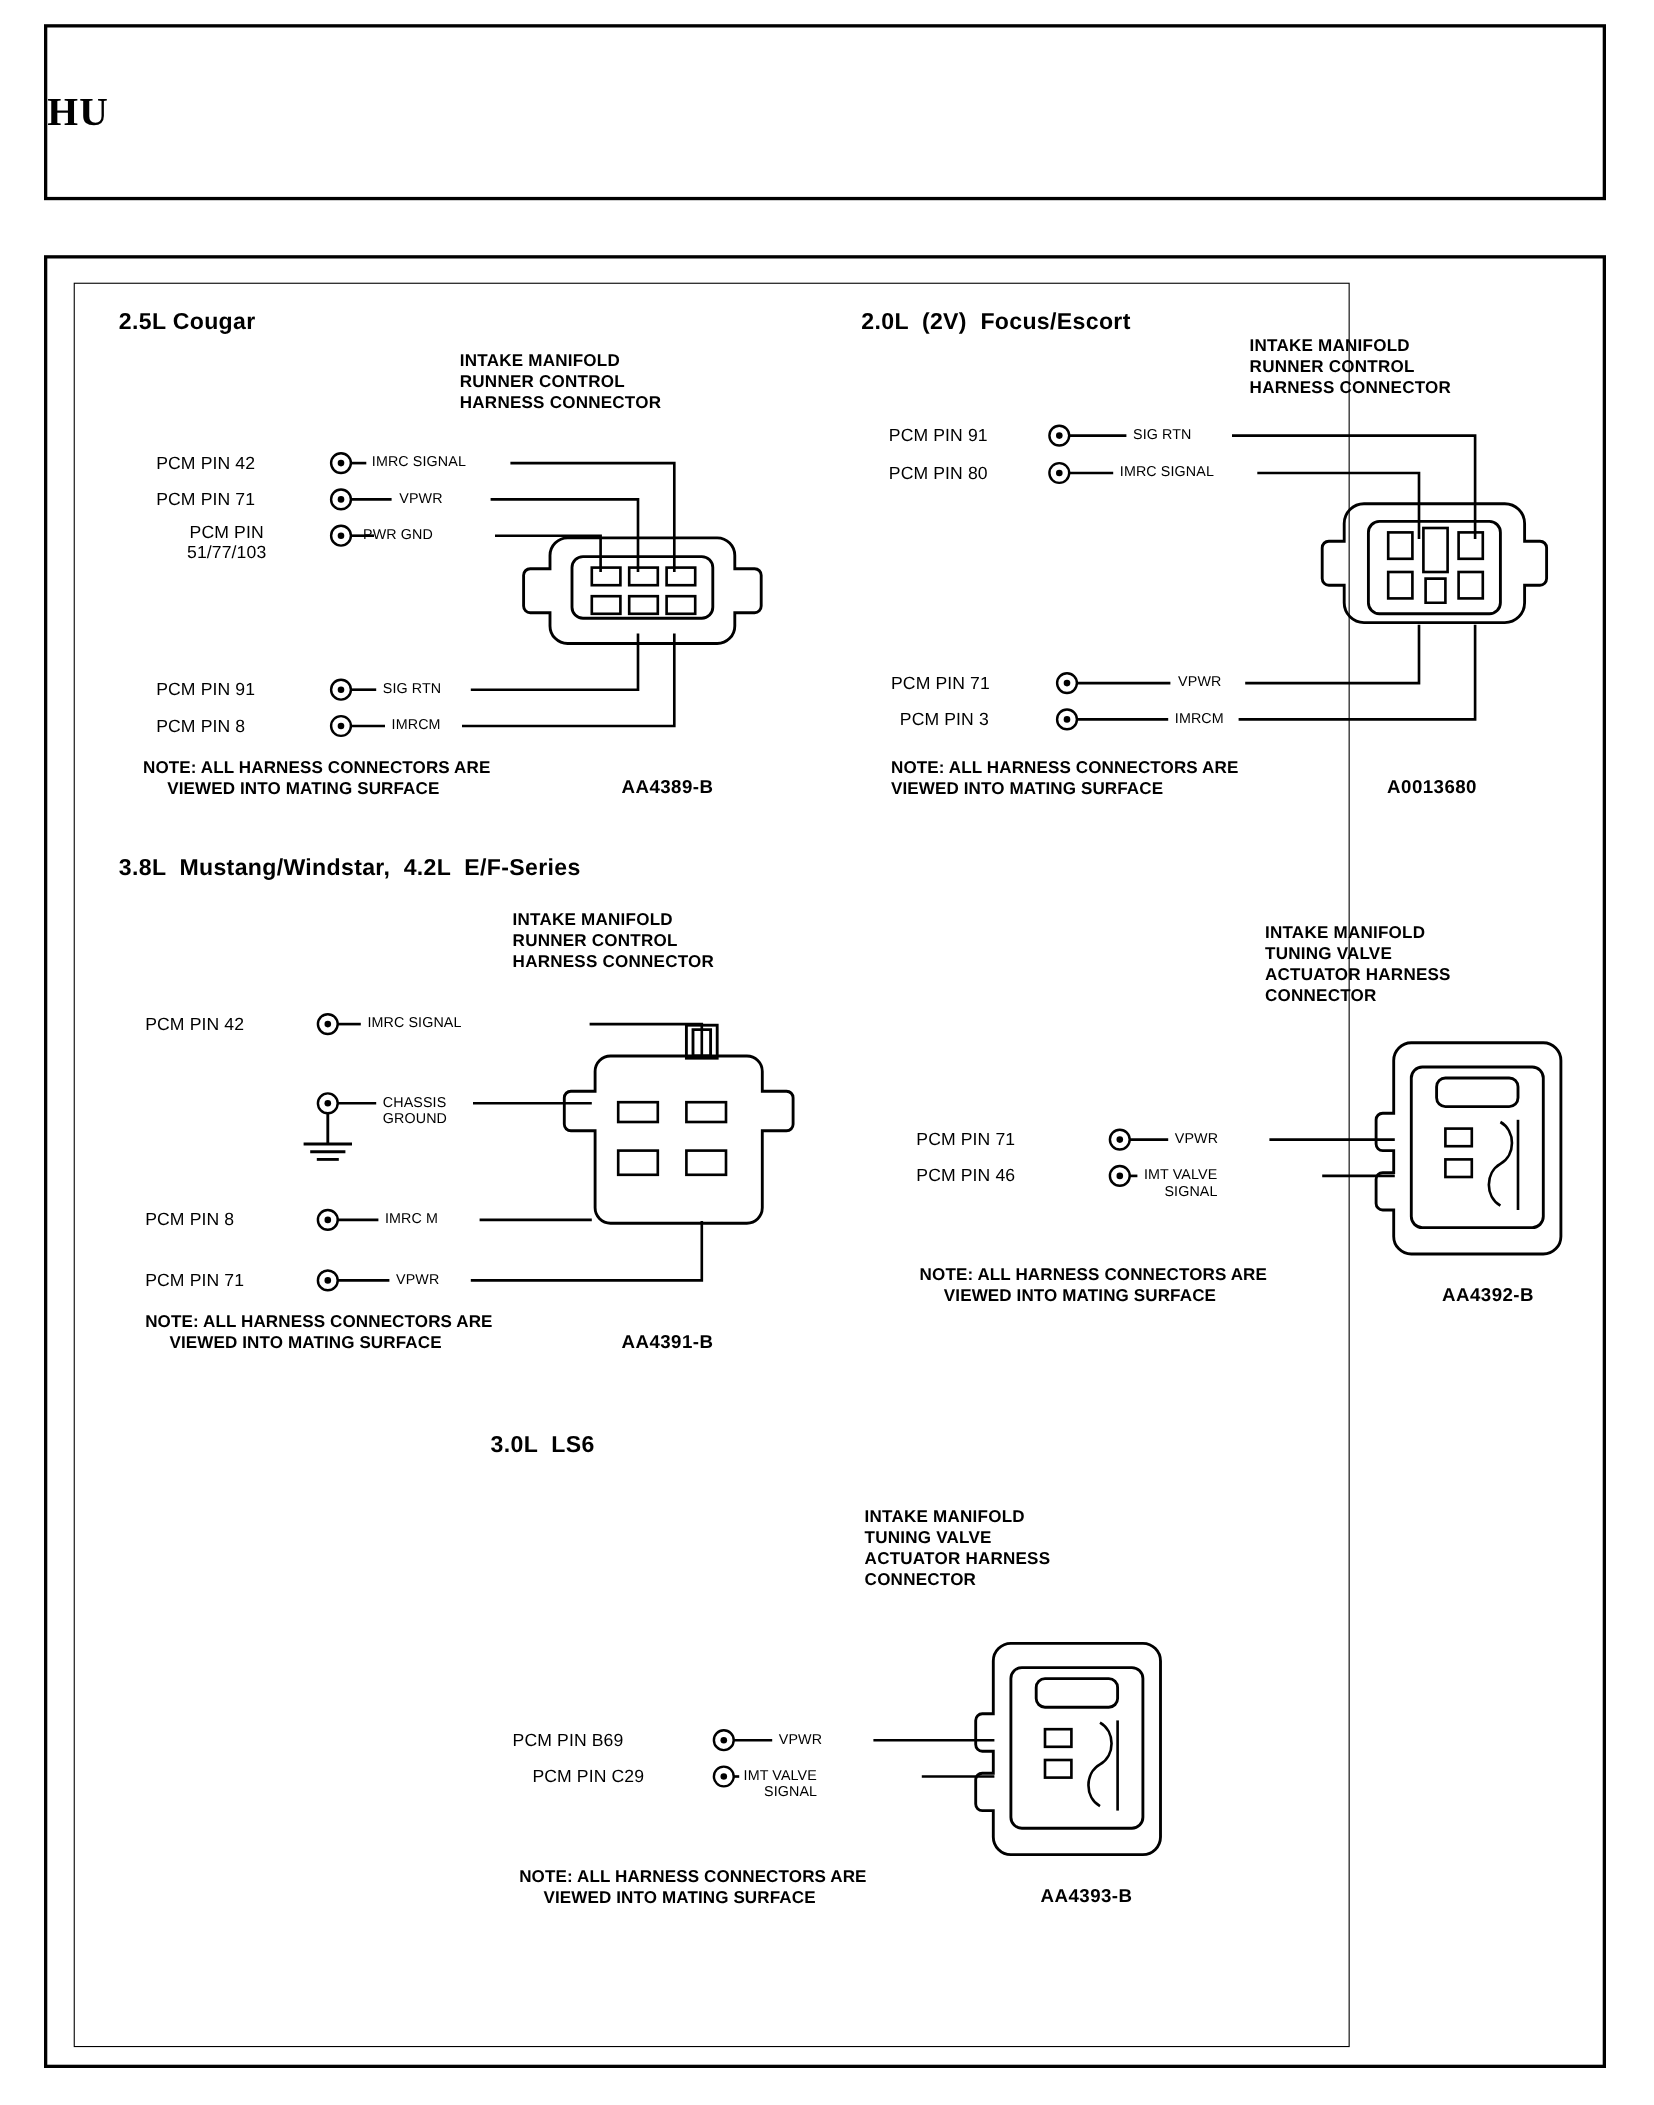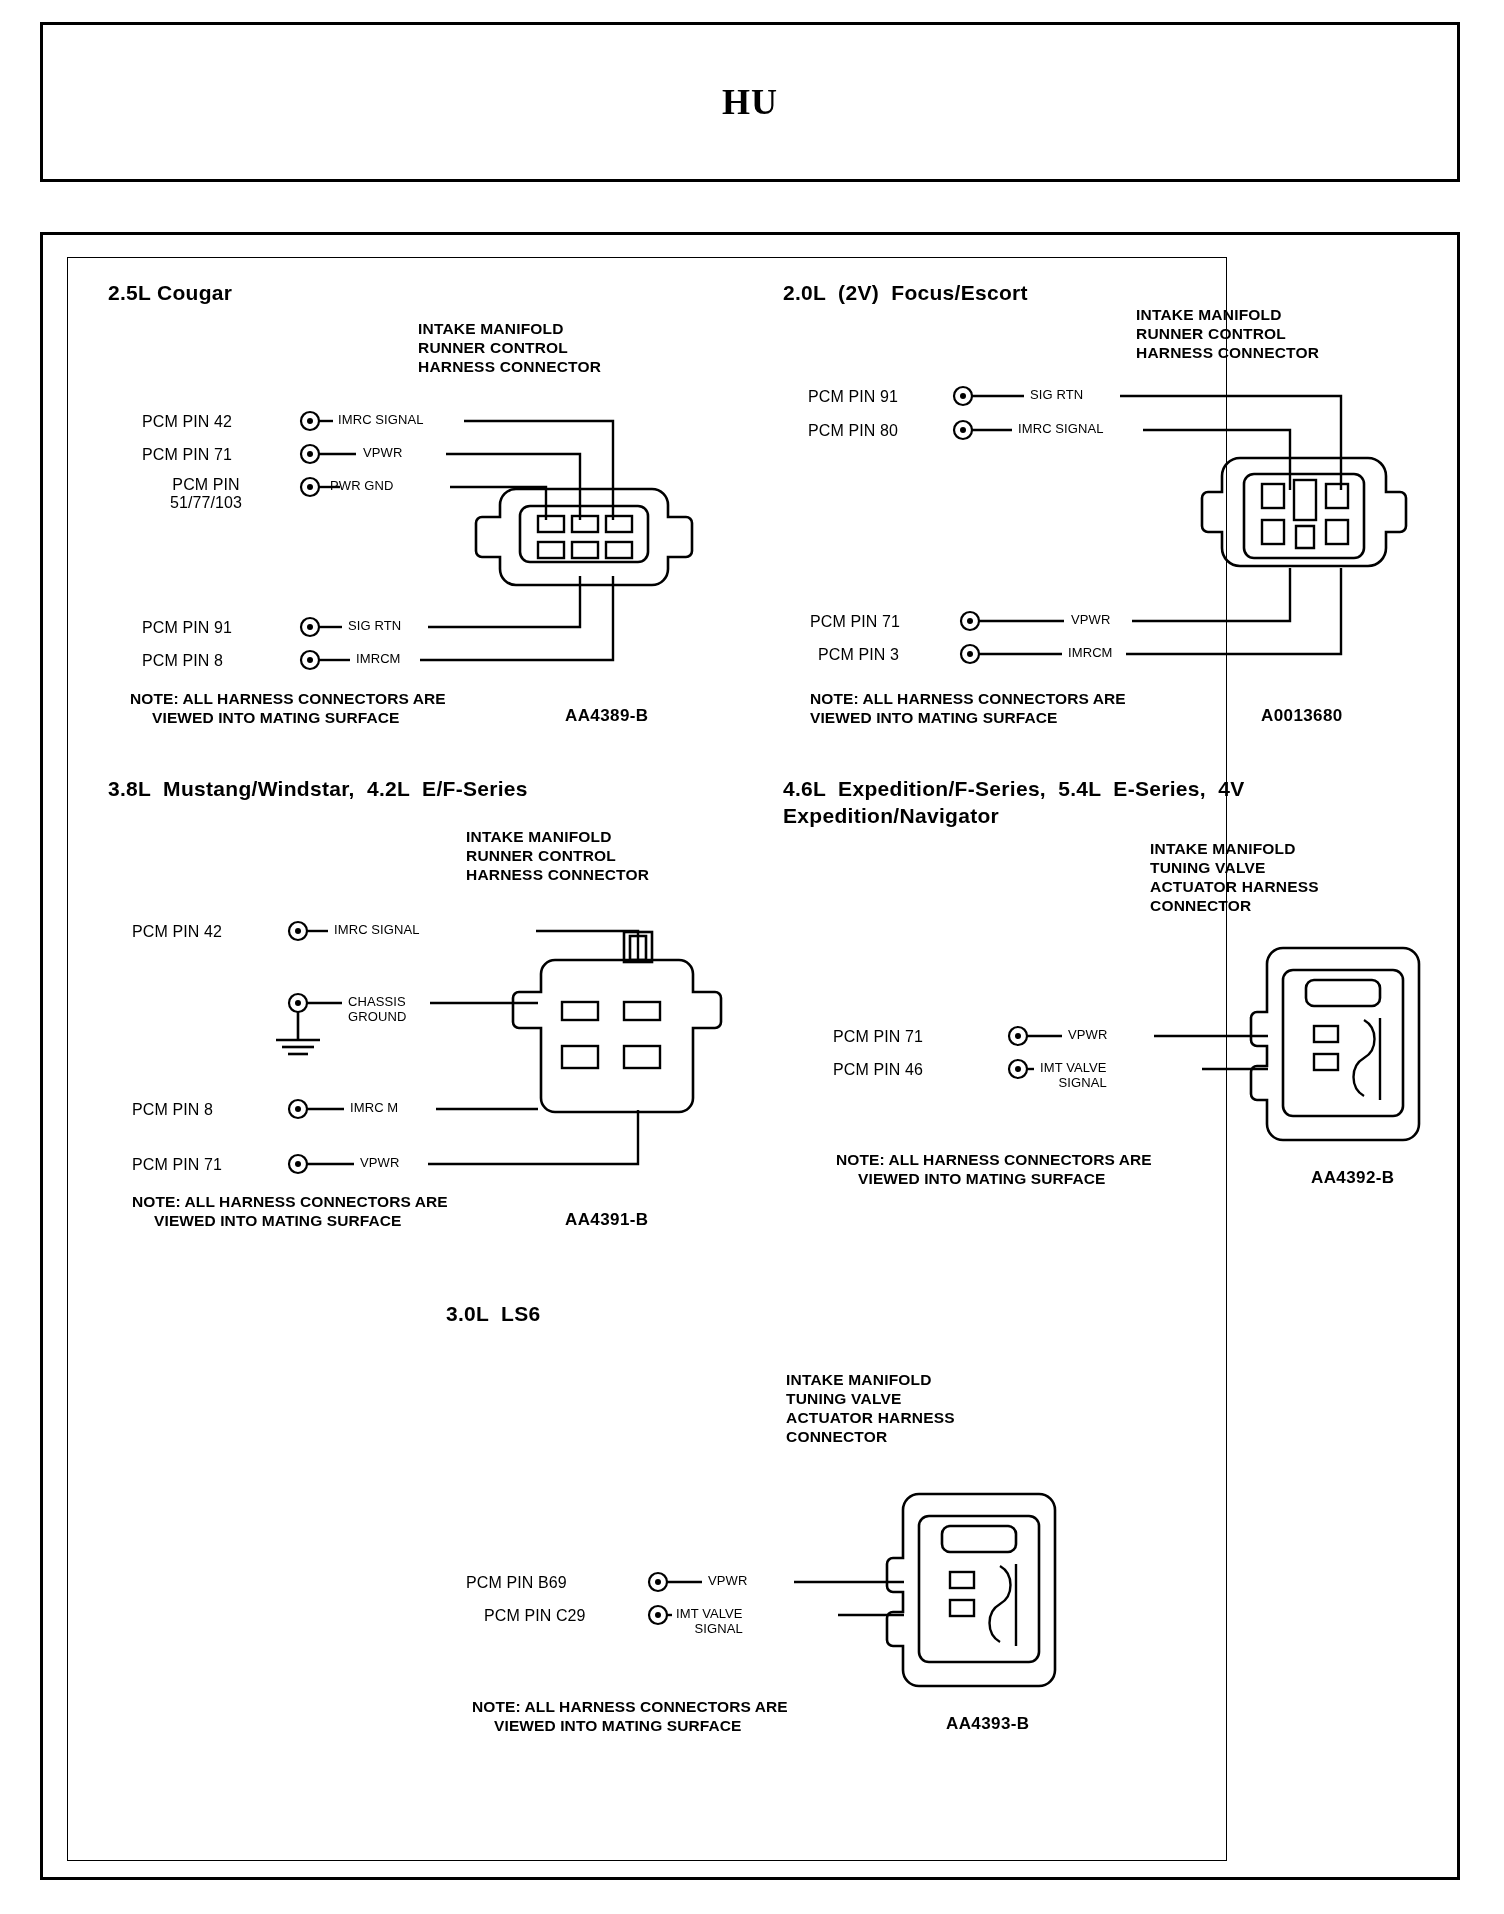--- a/index.html
+++ b/index.html
@@ -39,21 +39,21 @@
     font-family: "Liberation Serif", serif;
     font-weight: bold;
     font-size: 38px;
     letter-spacing: 2px;
     word-spacing: 10px;
   }
   .header-code-cell {
     flex: 1;
     display: flex;
     align-items: center;
-    justify-content: center;
+    justify-content: flex-start;
   }
   .header-code {
     font-family: "Liberation Serif", serif;
     font-weight: bold;
     font-size: 36px;
     letter-spacing: 1px;
   }
 
   
   .page-frame {
@@ -332,22 +332,20 @@
         <path d="M562 678 h16 v24 h-16 z"></path>
       </g>
       <g fill="none" stroke="#000" stroke-width="2.4">
         <rect x="494" y="744" width="36" height="18"></rect>
         <rect x="556" y="744" width="36" height="18"></rect>
         <rect x="494" y="788" width="36" height="22"></rect>
         <rect x="556" y="788" width="36" height="22"></rect>
       </g>
     </svg>
 
-    <div class="sec-title" style="left:715px; top:518px;">4.6L  Expedition/F-Series,  5.4L  E-Series,  4V
-Expedition/Navigator</div>
 
     <div class="conn-label" style="left:1082px; top:582px;">INTAKE MANIFOLD
 TUNING VALVE
 ACTUATOR HARNESS
 CONNECTOR</div>
 
     <div class="pin-label" style="left:765px; top:770px;">PCM PIN 71</div>
     <div class="pin-label" style="left:765px; top:803px;">PCM PIN 46</div>
 
     <div class="sig-label" style="left:1000px; top:770px;">VPWR</div>

